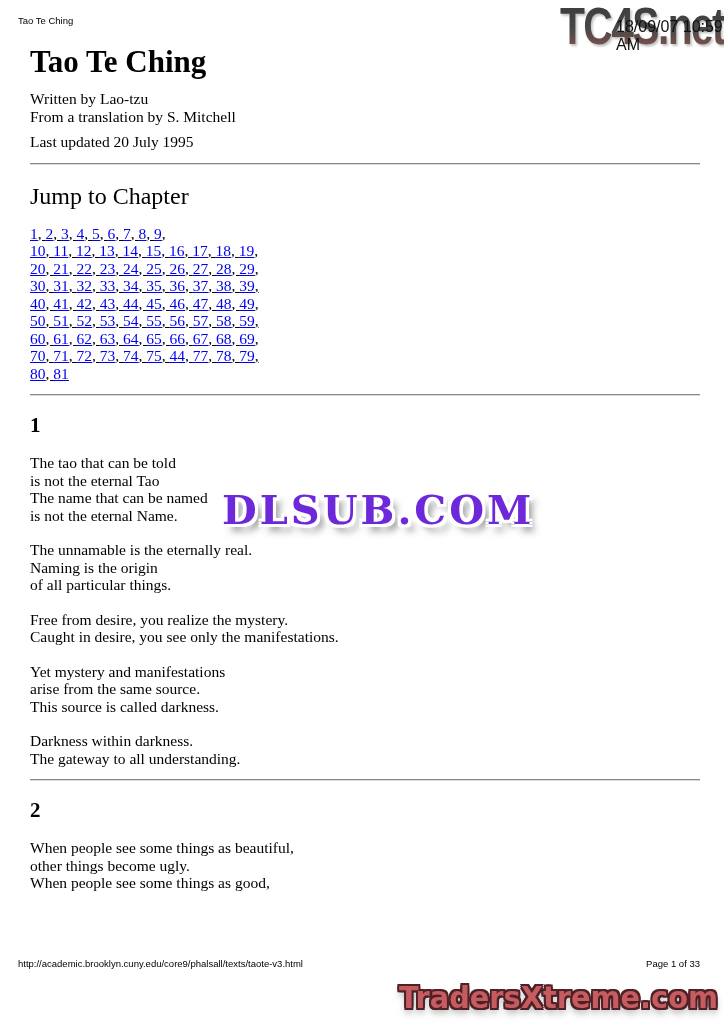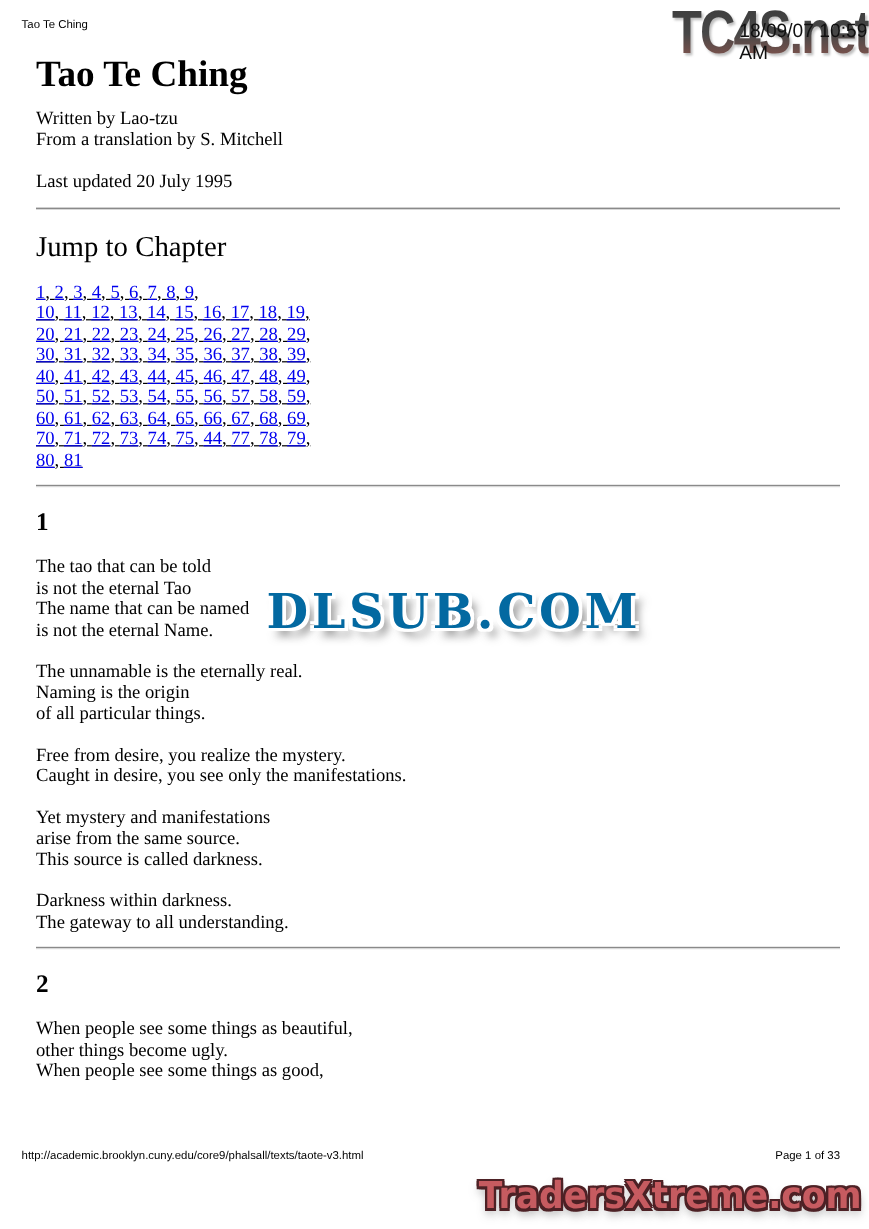--- a/index.html
+++ b/index.html
@@ -25,21 +25,21 @@
     transform: scaleX(0.8); transform-origin: right top;
     color: #454545;
     background: linear-gradient(180deg, #3c3c3c 0%, #474747 52%, #8a564e 100%);
     -webkit-background-clip: text; background-clip: text;
     -webkit-text-fill-color: transparent;
     filter: drop-shadow(2px 2px 1px rgba(0,0,0,0.25)); }
 
   .wm-dlsub { position: absolute; top: 488px; left: 222px; z-index: 5;
     font-family: "DejaVu Serif", serif; font-weight: bold;
     font-size: 40px; line-height: 44px; letter-spacing: 3px;
-    color: #0369a1;
+    color: #6d28d9;
     text-shadow:
       -3px -3px 0 #fff, 3px -3px 0 #fff, -3px 3px 0 #fff, 3px 3px 0 #fff,
       -3px 0 0 #fff, 3px 0 0 #fff, 0 -3px 0 #fff, 0 3px 0 #fff,
       6px 7px 7px rgba(60,60,60,0.55); }
 
   .wm-traders { position: absolute; top: 977px; right: 6px; z-index: 6;
     font-family: "DejaVu Sans", sans-serif; font-weight: bold;
     font-size: 31px; line-height: 40px; letter-spacing: 0px;
     transform: scaleX(0.93); transform-origin: right top;
     color: #c65b60;
@@ -49,21 +49,21 @@
       0 5px 8px rgba(90,90,90,0.55); }
 
   
   .content { position: absolute; top: 0; left: 0; right: 0;
     padding: 0 24px 0 30px; }
 
   h1.doc-title { font-size: 31px; line-height: 36px; font-weight: bold;
     margin-top: 44px; }
 
   .byline { margin-top: 10px; font-size: 15.5px; line-height: 17.5px; }
-  .updated { margin-top: 18px; font-size: 15.5px; line-height: 17.5px; }
+  .updated { margin-top: 8px; font-size: 15.5px; line-height: 17.5px; }
 
   hr.rule { border: none; height: 2px; margin-top: 12px;
     background: linear-gradient(180deg, #8a8a8a 0 50%, #d8d8d8 50% 100%); }
 
   h2.jump-heading { font-size: 24px; line-height: 28px; font-weight: normal;
     margin-top: 17px; }
 
   .chapter-links { margin-top: 15px; font-size: 15.5px; line-height: 17.5px; text-decoration: underline; }
   .chapter-links a { color: #0000EE; text-decoration: underline; }
 

